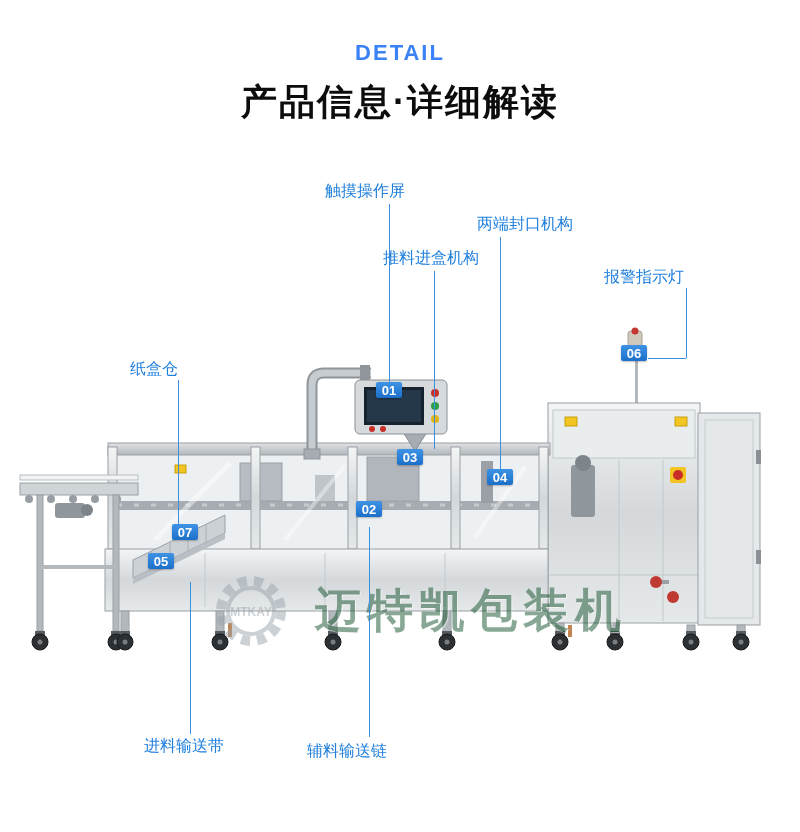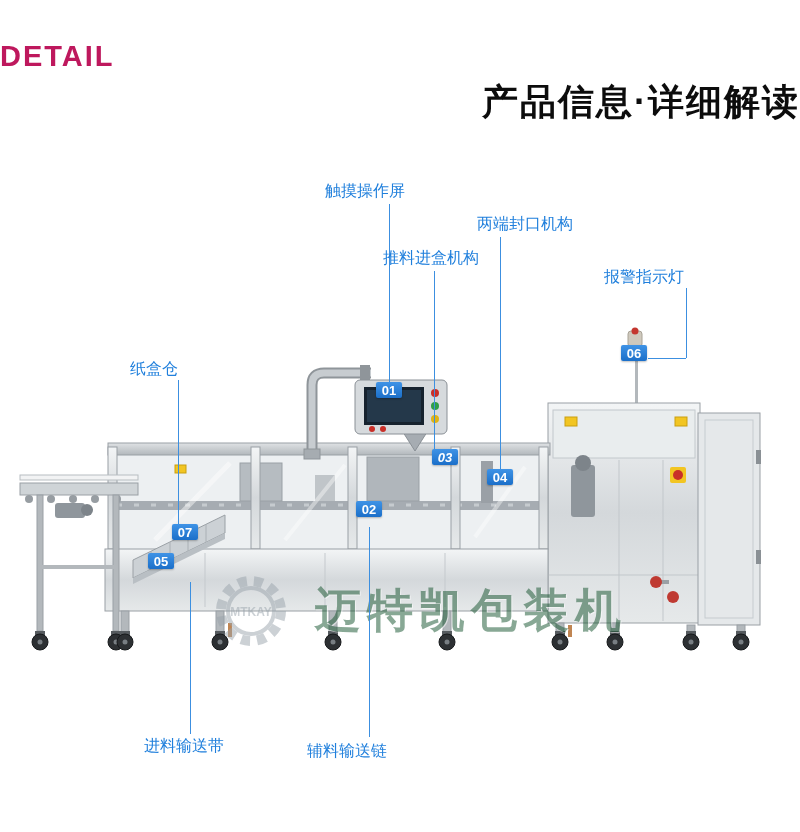--- a/index.html
+++ b/index.html
@@ -1,22 +1,22 @@
 <!DOCTYPE html>
 <html><head>
 <meta charset="utf-8">
 <style>
   * { margin:0; padding:0; box-sizing:border-box; }
   html,body { background:#ffffff; }
   body { font-family:"Liberation Sans","DejaVu Sans",sans-serif; }
   .page { position:relative; width:800px; height:832px; margin:0 auto; background:#fff; overflow:hidden; }
 
-  .title { position:absolute; top:40px; left:0; width:100%; 
-           color:#be185d; font-size:29px; font-weight:bold; letter-spacing:2px; }
-  .subtitle { position:absolute; top:78px; left:0; width:100%; text-align:right;
+  .title { position:absolute; top:40px; left:0; width:100%; text-align:center;
+           color:#3b82f6; font-size:22px; font-weight:bold; letter-spacing:2px; }
+  .subtitle { position:absolute; top:78px; left:0; width:100%; text-align:center;
               color:#0c0c0c; font-size:36px; font-weight:bold; letter-spacing:2px; }
 
   .machine-wrap { position:absolute; left:0; top:0; width:800px; height:832px; }
   .machine { position:absolute; left:15px; top:325px; z-index:1; }
 
   .watermark { position:absolute; left:212px; top:572px; z-index:2; display:flex;
                align-items:center; gap:25px; opacity:.5; }
   .watermark-text { font-size:46px; font-weight:bold; color:#14532d; letter-spacing:6px;
                     text-shadow:1px 1px 0 #ffffff; white-space:nowrap; }
 
@@ -217,20 +217,20 @@
     <div class="callout" style="left:325px; top:181px;">触摸操作屏</div>
     <div class="callout" style="left:307px; top:741px;">辅料输送链</div>
     <div class="callout" style="left:383px; top:248px;">推料进盒机构</div>
     <div class="callout" style="left:477px; top:214px;">两端封口机构</div>
     <div class="callout" style="left:144px; top:736px;">进料输送带</div>
     <div class="callout" style="left:604px; top:267px;">报警指示灯</div>
     <div class="callout" style="left:130px; top:359px;">纸盒仓</div>
 
     <div class="badge" style="left:376px; top:382px;">01</div>
     <div class="badge" style="left:356px; top:501px;">02</div>
-    <div class="badge" style="left:432px; top:449px;font-style:italic;">03</div>
+    <div class="badge" style="left:397px; top:449px;">03</div>
     <div class="badge" style="left:487px; top:469px;">04</div>
     <div class="badge" style="left:148px; top:553px;">05</div>
     <div class="badge" style="left:621px; top:345px;">06</div>
     <div class="badge" style="left:172px; top:524px;">07</div>
 
   </div>
 </div>
 
 </body></html>

